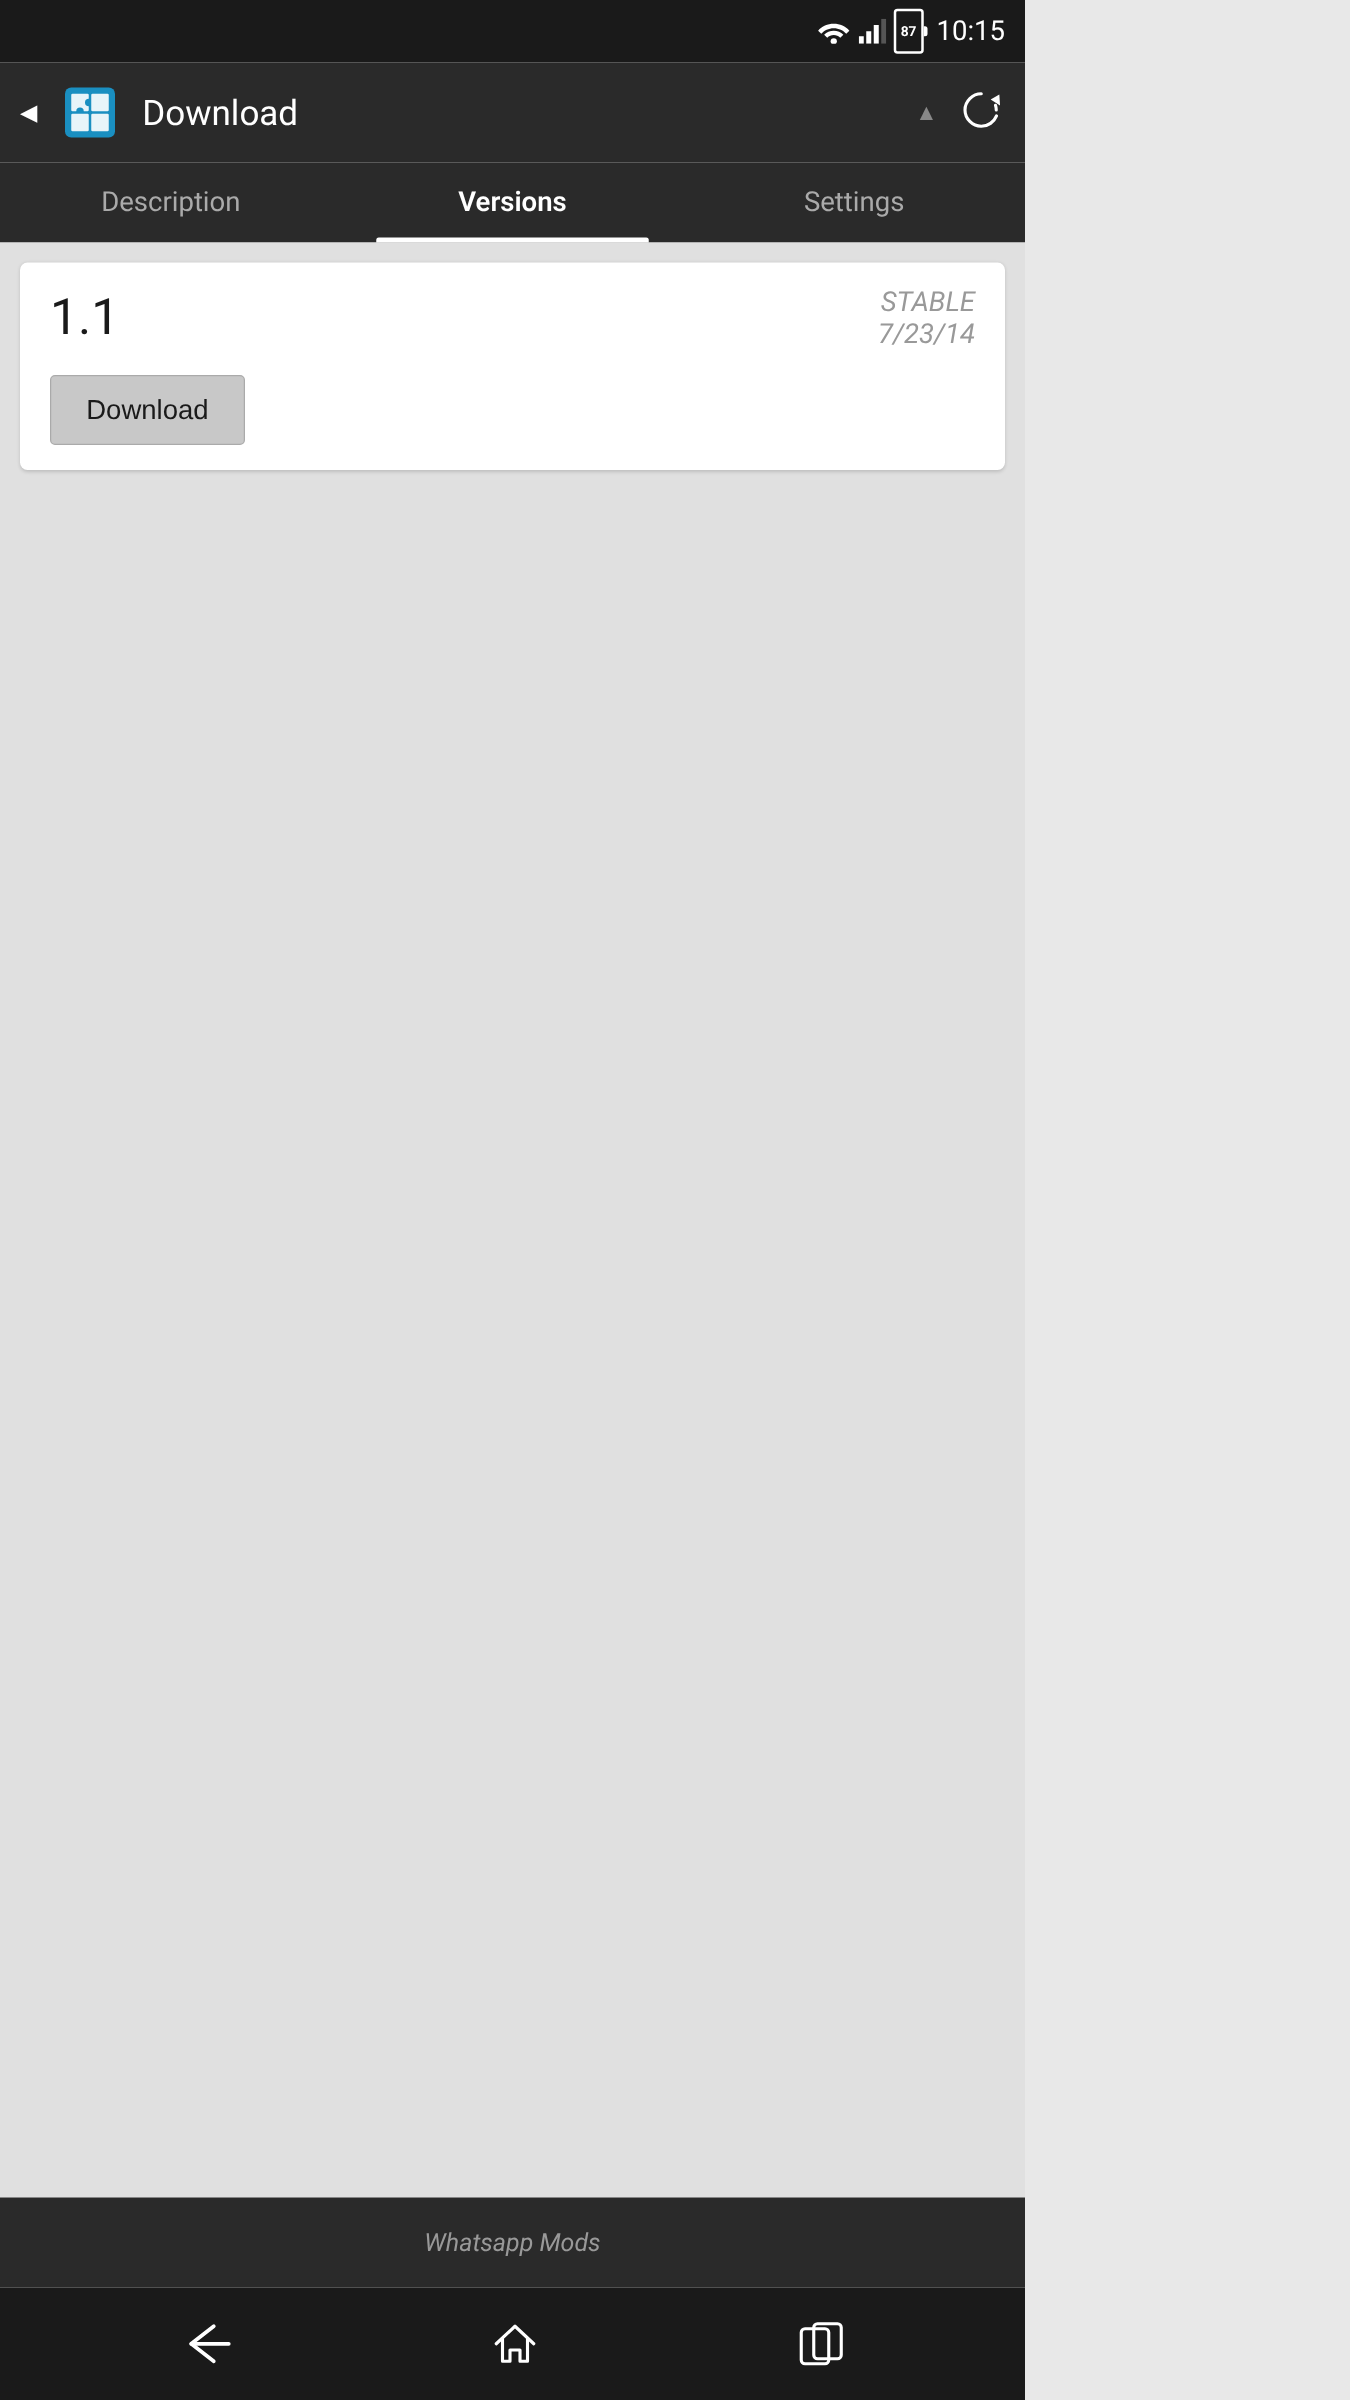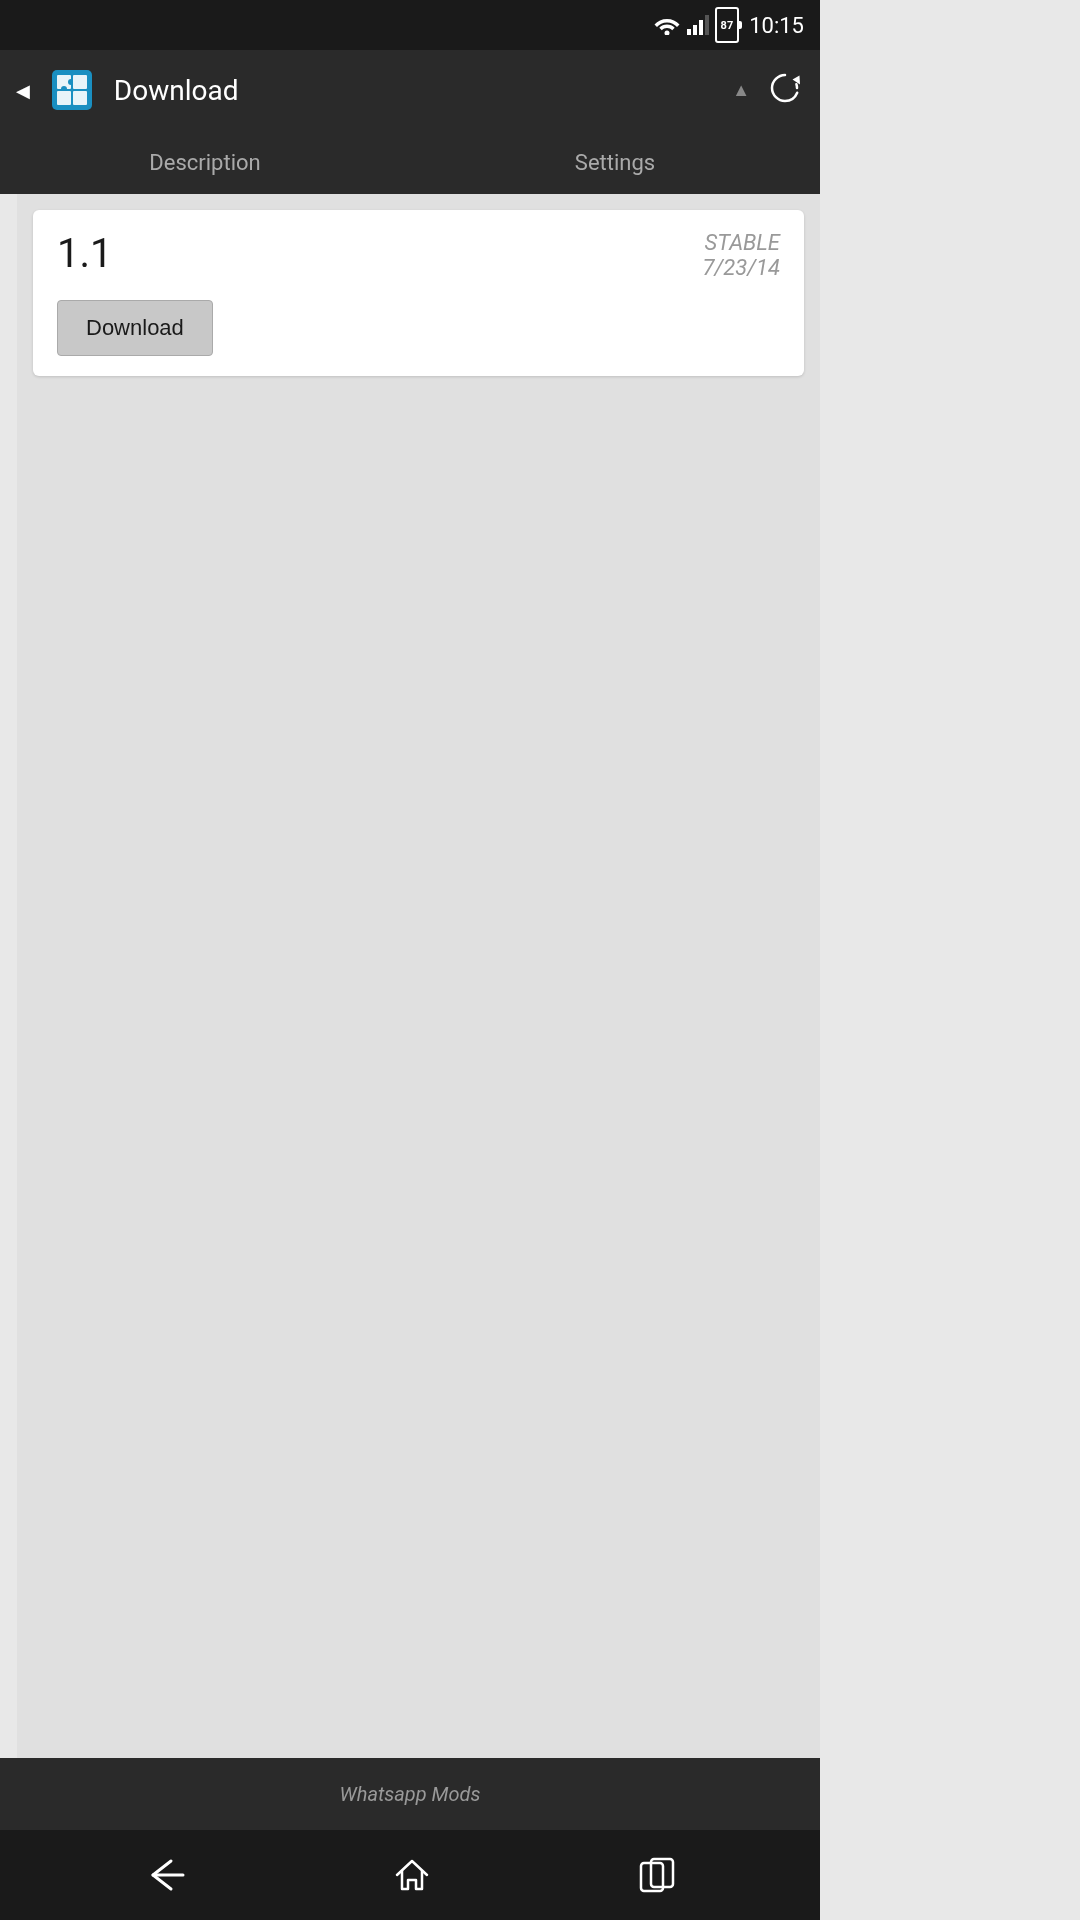--- a/index.html
+++ b/index.html
@@ -113,21 +113,20 @@
       height: 4px;
       background: white;
       border-radius: 2px 2px 0 0;
     }
 
     
     .main-content {
       flex: 1;
       background: #e0e0e0;
       padding: 16px;
-      margin-left: 17px;
     }
 
     
     .version-card {
       background: white;
       border-radius: 6px;
       padding: 20px 24px;
       box-shadow: 0 1px 3px rgba(0,0,0,0.15);
     }
 
@@ -268,20 +267,23 @@
       <path d="M19 6C12 6 6 12 6 19s6 13 13 13c5.5 0 10.2-3.4 12.2-8.3" stroke="white" stroke-width="2.5" fill="none" stroke-linecap="round"></path>
       <path d="M31 19c0-1.3-.2-2.6-.6-3.8" stroke="white" stroke-width="2.5" fill="none" stroke-linecap="round"></path>
       <polygon points="28,8 32,16 36,8" fill="white" transform="rotate(-30, 32, 12)"></polygon>
     </svg>
   </div>
 </div>
 
 <div class="tabs">
   <div class="tab">
     <span>Description</span>
+  </div>
+  <div class="tab active">
+    <span>Versions</span>
   </div>
   <div class="tab">
     <span>Settings</span>
   </div>
 </div>
 
 <div class="main-content">
   <div class="version-card">
     <div class="version-header">
       <span class="version-number">1.1</span>

